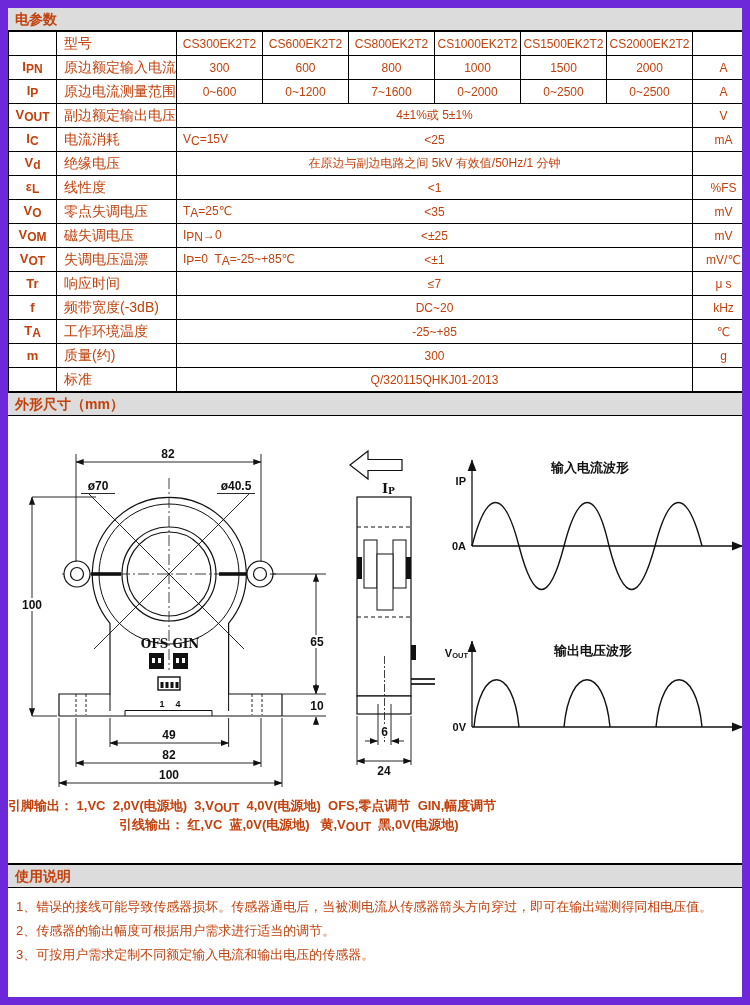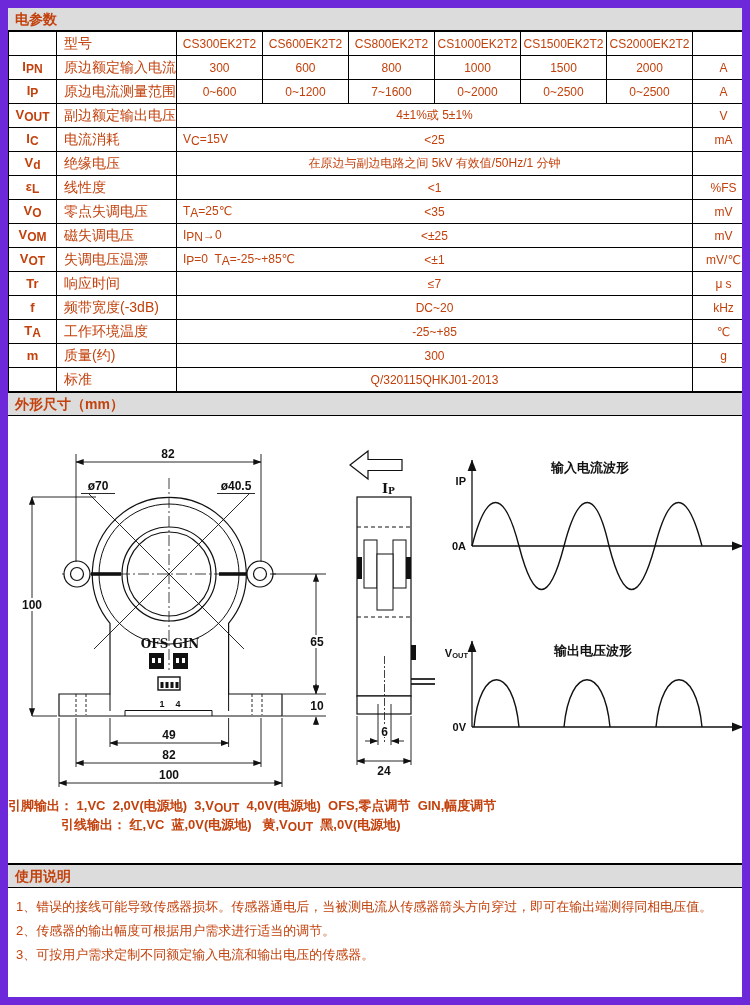--- a/index.html
+++ b/index.html
@@ -33,21 +33,21 @@
   
   .drawbox{height:447px;border-bottom:1px solid #000;position:relative;background:#fff;}
   .drawbox svg{display:block;}
   svg text{font-family:"Liberation Sans","DejaVu Sans",sans-serif;fill:#111;}
   svg text.dim{font-size:12px;font-weight:bold;}
   svg text.small{font-size:9px;font-weight:bold;}
   svg text.axis{font-size:11px;font-weight:bold;}
   svg text.wtitle{font-size:13px;font-weight:bold;}
   svg text.serif{font-family:"DejaVu Serif","Liberation Serif",serif;font-weight:bold;}
   .pin-line{font-weight:bold;font-size:13px;margin-top:1px;white-space:pre;}
-  .pin-line.second{padding-left:53px;}
+  .pin-line.second{padding-left:111px;}
   
   .usagebox{padding:7px 8px 0 8px;font-size:13px;}
   .usage-item{line-height:24px;white-space:nowrap;overflow:hidden;}
 </style>
 </head>
 <body>
 
 <div class="page">
 
   <div class="bar first">

